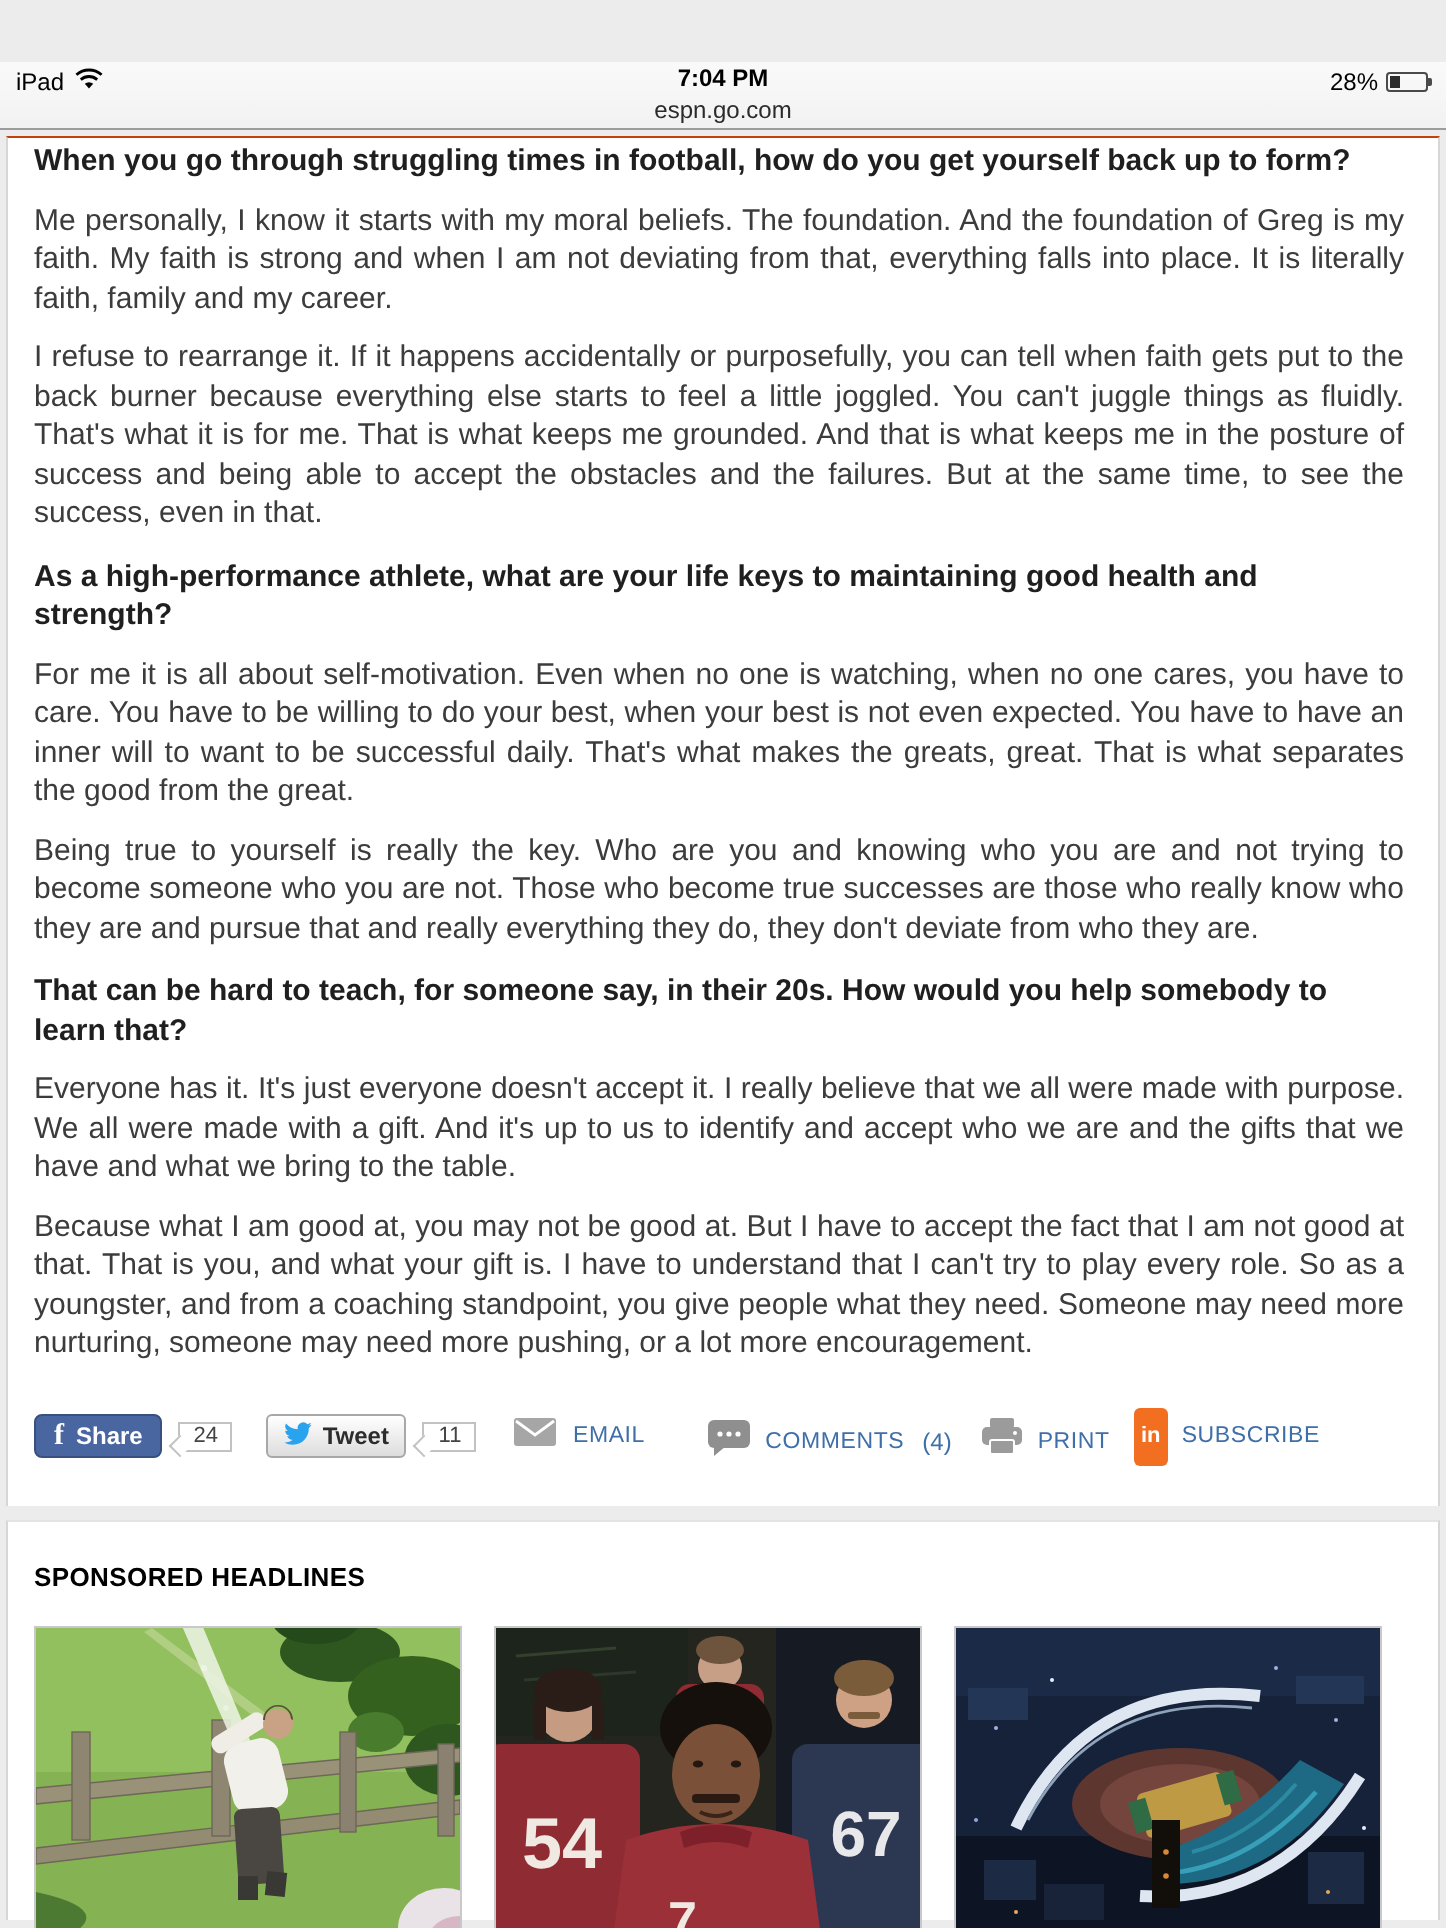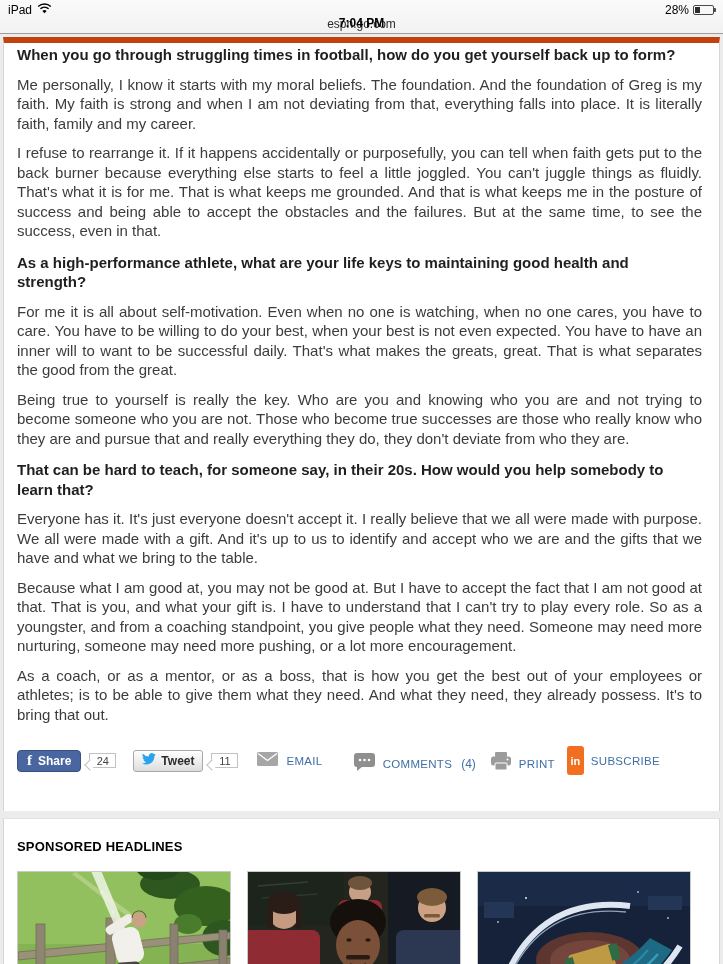--- a/index.html
+++ b/index.html
@@ -8,35 +8,35 @@
     width:723px; height:964px; overflow:hidden;
     background:#ececec;
     font-family:"Liberation Sans", sans-serif;
     -webkit-font-smoothing:antialiased;
   }
   
   .status-bar {
     height:34px; background:linear-gradient(#fafafa,#f2f2f2);
     border-bottom:1px solid #9d9d9d; position:relative;
   }
-  .sb-row1 { position:relative; height:16px; padding-top:16px; }
+  .sb-row1 { position:relative; height:16px; padding-top:1px;margin-top:31px; }
   .sb-left { position:absolute; left:8px; top:3px; display:flex; align-items:center; gap:5px;
              font-size:12px; color:#000; }
   .sb-time { text-align:center; font-size:12px; font-weight:bold; color:#000; }
   .sb-right { position:absolute; right:9px; top:3px; display:flex; align-items:center; gap:4px;
               font-size:12px; color:#000; }
   .battery { width:21px; height:10px; border:1px solid #4a4a4a; border-radius:2px; position:relative; }
   .battery::after { content:''; position:absolute; right:-3px; top:2px; width:2px; height:4px;
                     background:#4a4a4a; border-radius:0 1px 1px 0; }
   .battery-fill { position:absolute; left:1px; top:1px; bottom:1px; width:27%; background:#2d2d2d; }
   .sb-url { text-align:center; font-size:12px; color:#2b2b2b; margin-top:1px; }
 
   
   .card { background:#fff; border-left:1px solid #d6d6d6; border-right:1px solid #d6d6d6; margin:0 3px; }
-  .article-card { margin-top:3px; border-top:6px solid #c2410c; padding:2px 17px 36px 13px; }
+  .article-card { margin-top:3px; border-top:1px solid #c2410c; padding:2px 17px 20px 13px; }
   .band { height:7px; }
   .sponsored-card { border-top:1px solid #e3e3e3; padding:20px 13px 0 13px; height:200px; }
 
   
   .question { font-size:15px; line-height:19.5px; font-weight:bold; color:#1f1f1f;
               margin:12px 0 0 0; }
   .question:first-child { margin-top:0; }
   .para { font-size:15px; line-height:19.5px; color:#3c3c3c; text-align:justify; margin:10px 0 0 0; }
 
   
@@ -104,21 +104,20 @@
   <p class="para">Me personally, I know it starts with my moral beliefs. The foundation. And the foundation of Greg is my faith. My faith is strong and when I am not deviating from that, everything falls into place. It is literally faith, family and my career.</p>
   <p class="para">I refuse to rearrange it. If it happens accidentally or purposefully, you can tell when faith gets put to the back burner because everything else starts to feel a little joggled. You can't juggle things as fluidly. That's what it is for me. That is what keeps me grounded. And that is what keeps me in the posture of success and being able to accept the obstacles and the failures. But at the same time, to see the success, even in that.</p>
 
   <p class="question">As a high-performance athlete, what are your life keys to maintaining good health and strength?</p>
   <p class="para">For me it is all about self-motivation. Even when no one is watching, when no one cares, you have to care. You have to be willing to do your best, when your best is not even expected. You have to have an inner will to want to be successful daily. That's what makes the greats, great. That is what separates the good from the great.</p>
   <p class="para">Being true to yourself is really the key. Who are you and knowing who you are and not trying to become someone who you are not. Those who become true successes are those who really know who they are and pursue that and really everything they do, they don't deviate from who they are.</p>
 
   <p class="question">That can be hard to teach, for someone say, in their 20s. How would you help somebody to learn that?</p>
   <p class="para">Everyone has it. It's just everyone doesn't accept it. I really believe that we all were made with purpose. We all were made with a gift. And it's up to us to identify and accept who we are and the gifts that we have and what we bring to the table.</p>
   <p class="para">Because what I am good at, you may not be good at. But I have to accept the fact that I am not good at that. That is you, and what your gift is. I have to understand that I can't try to play every role. So as a youngster, and from a coaching standpoint, you give people what they need. Someone may need more nurturing, someone may need more pushing, or a lot more encouragement.</p>
-  <p class="para">As a coach, or as a mentor, or as a boss, that is how you get the best out of your employees or athletes; is to be able to give them what they need. And what they need, they already possess. It's to bring that out.</p>
 
   <div class="share-bar">
     <div class="fb-btn">
       <span class="fb-f">f</span>
       <span>Share</span>
     </div>
     <div class="count-bubble">24</div>
 
     <div class="tweet-btn">
       <span>

